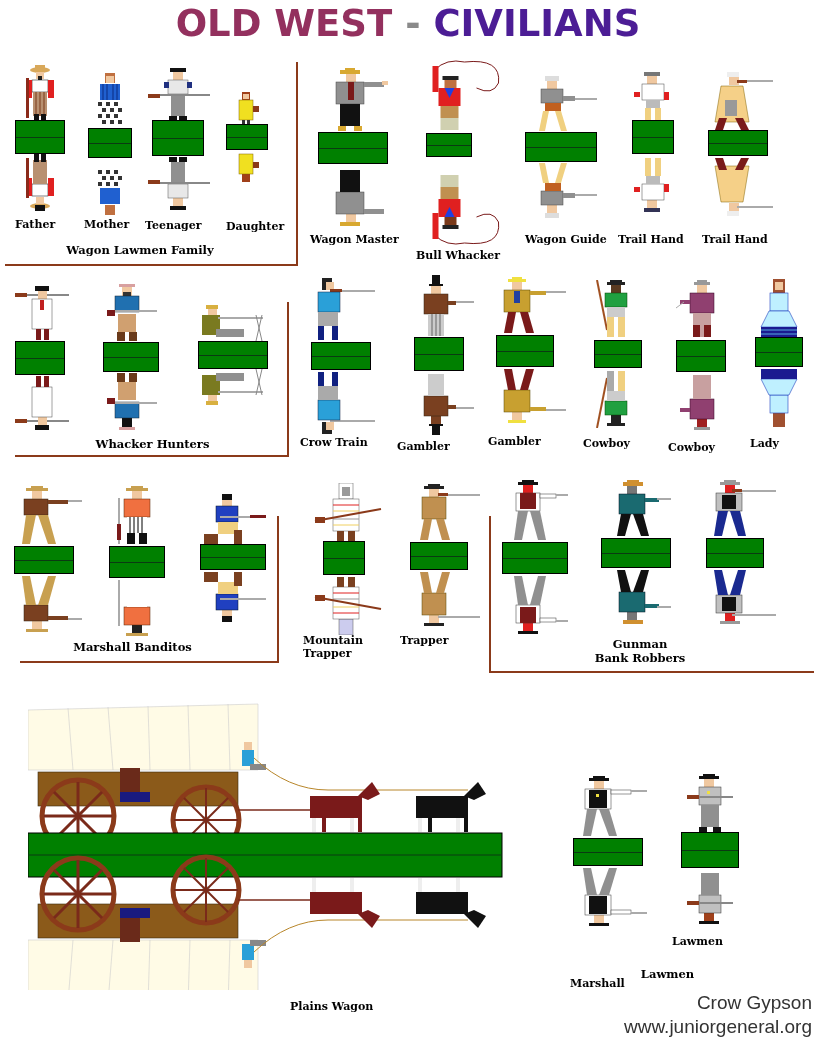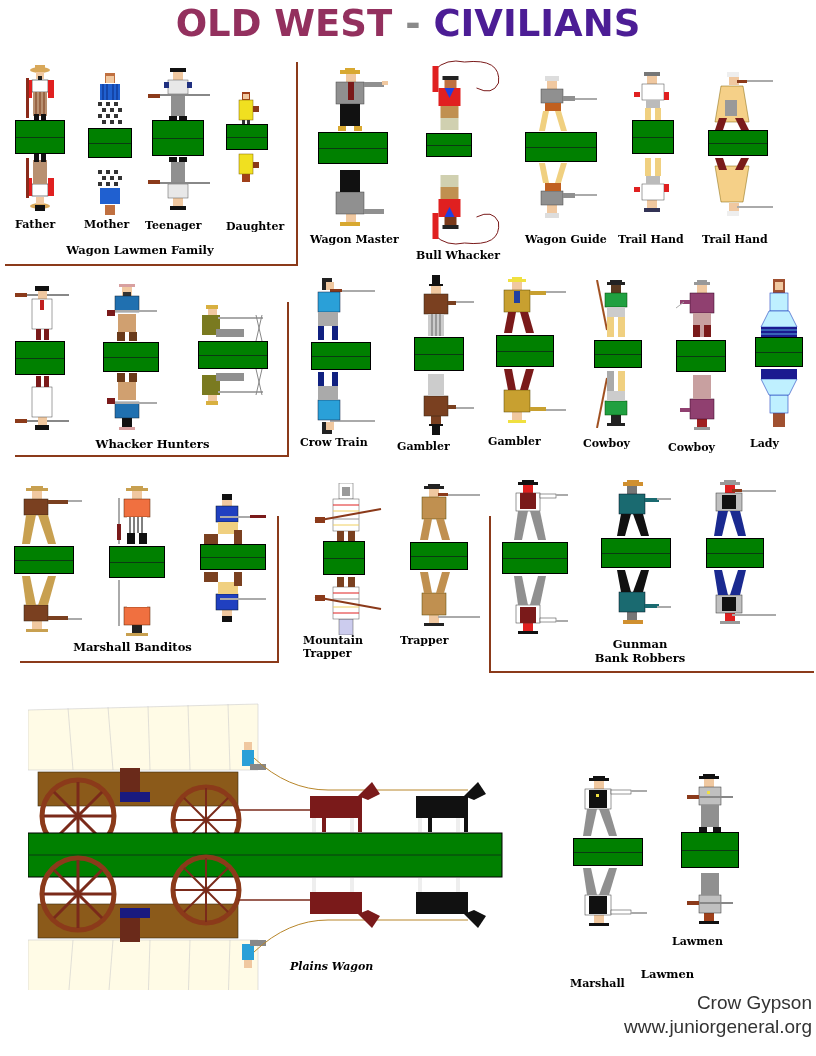--- a/index.html
+++ b/index.html
@@ -800,21 +800,21 @@
         <polygon points="330,96 344,82 352,94 340,100" fill="#7a1a1a"></polygon>
         <rect x="284" y="118" width="4" height="14" fill="#eee"></rect>
         <rect x="322" y="118" width="4" height="14" fill="#eee"></rect>
       <rect x="388" y="96" width="52" height="22" fill="#111"></rect>
         <polygon points="436,96 450,82 458,94 446,100" fill="#111"></polygon>
         <rect x="390" y="118" width="4" height="14" fill="#eee"></rect>
         <rect x="428" y="118" width="4" height="14" fill="#eee"></rect>
     </g>
   </svg>
 </div>
-<div class="label" style="left:290px;top:960px;width:110px;font-style:italic;">Plains Wagon</div>
+<div class="label" style="left:290px;top:1000px;width:110px;">Plains Wagon</div>
 
 <div class="fig" style="left:573px;top:776px;width:70px;height:150px;">
   <svg class="up" width="76" height="62" style="top:0;left:38px;" viewBox="0 0 76 62">
     <rect x="16" y="2" width="20" height="3" fill="#111"></rect>
       <rect x="20" y="0" width="12" height="4" fill="#111"></rect>
     <rect x="21" y="5" width="10" height="8" fill="#f0c8a0"></rect>
     <rect x="12" y="13" width="26" height="20" fill="#fff" stroke="#333" stroke-width=".5"></rect>
       <rect x="16" y="14" width="18" height="18" fill="#111"></rect>
       <rect x="23" y="18" width="3" height="3" fill="#f0e040"></rect>
     <rect x="38" y="14" width="20" height="4" fill="#fff" stroke="#333" stroke-width=".5"></rect>

